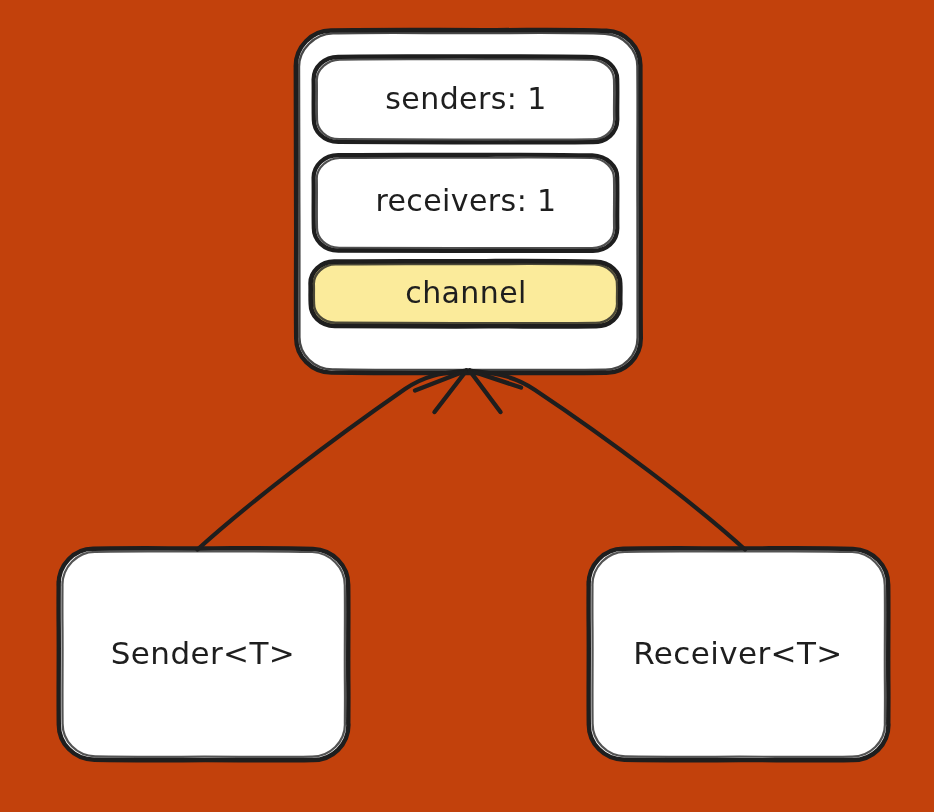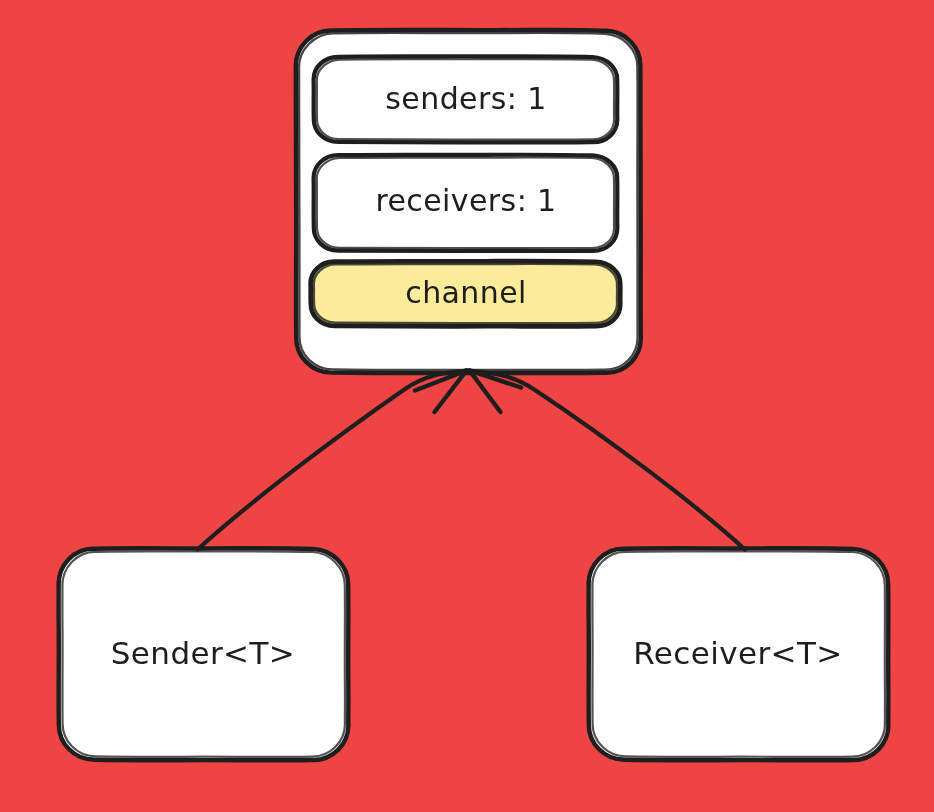--- a/index.html
+++ b/index.html
@@ -51,21 +51,21 @@
     fill: none;
     stroke: #1e1e1e;
     stroke-width: 4.2;
     stroke-linecap: round;
     stroke-linejoin: round;
   }
 </style>
 </head>
 <body style="background: rgb(255, 255, 255);">
 
-<div id="diagram-root" style="background: #ef4444;">
+<div id="diagram-root" style="background: #c2410c;">
   <svg class="canvas" viewBox="0 0 934 812" xmlns="http://www.w3.org/2000/svg">
 
     <g>
 
       <path class="sketch-fill-white" d="
         M 330 31
         L 606 30
         C 626 30 641 46 641 66
         L 641 338
         C 641 358 625 373 605 373

